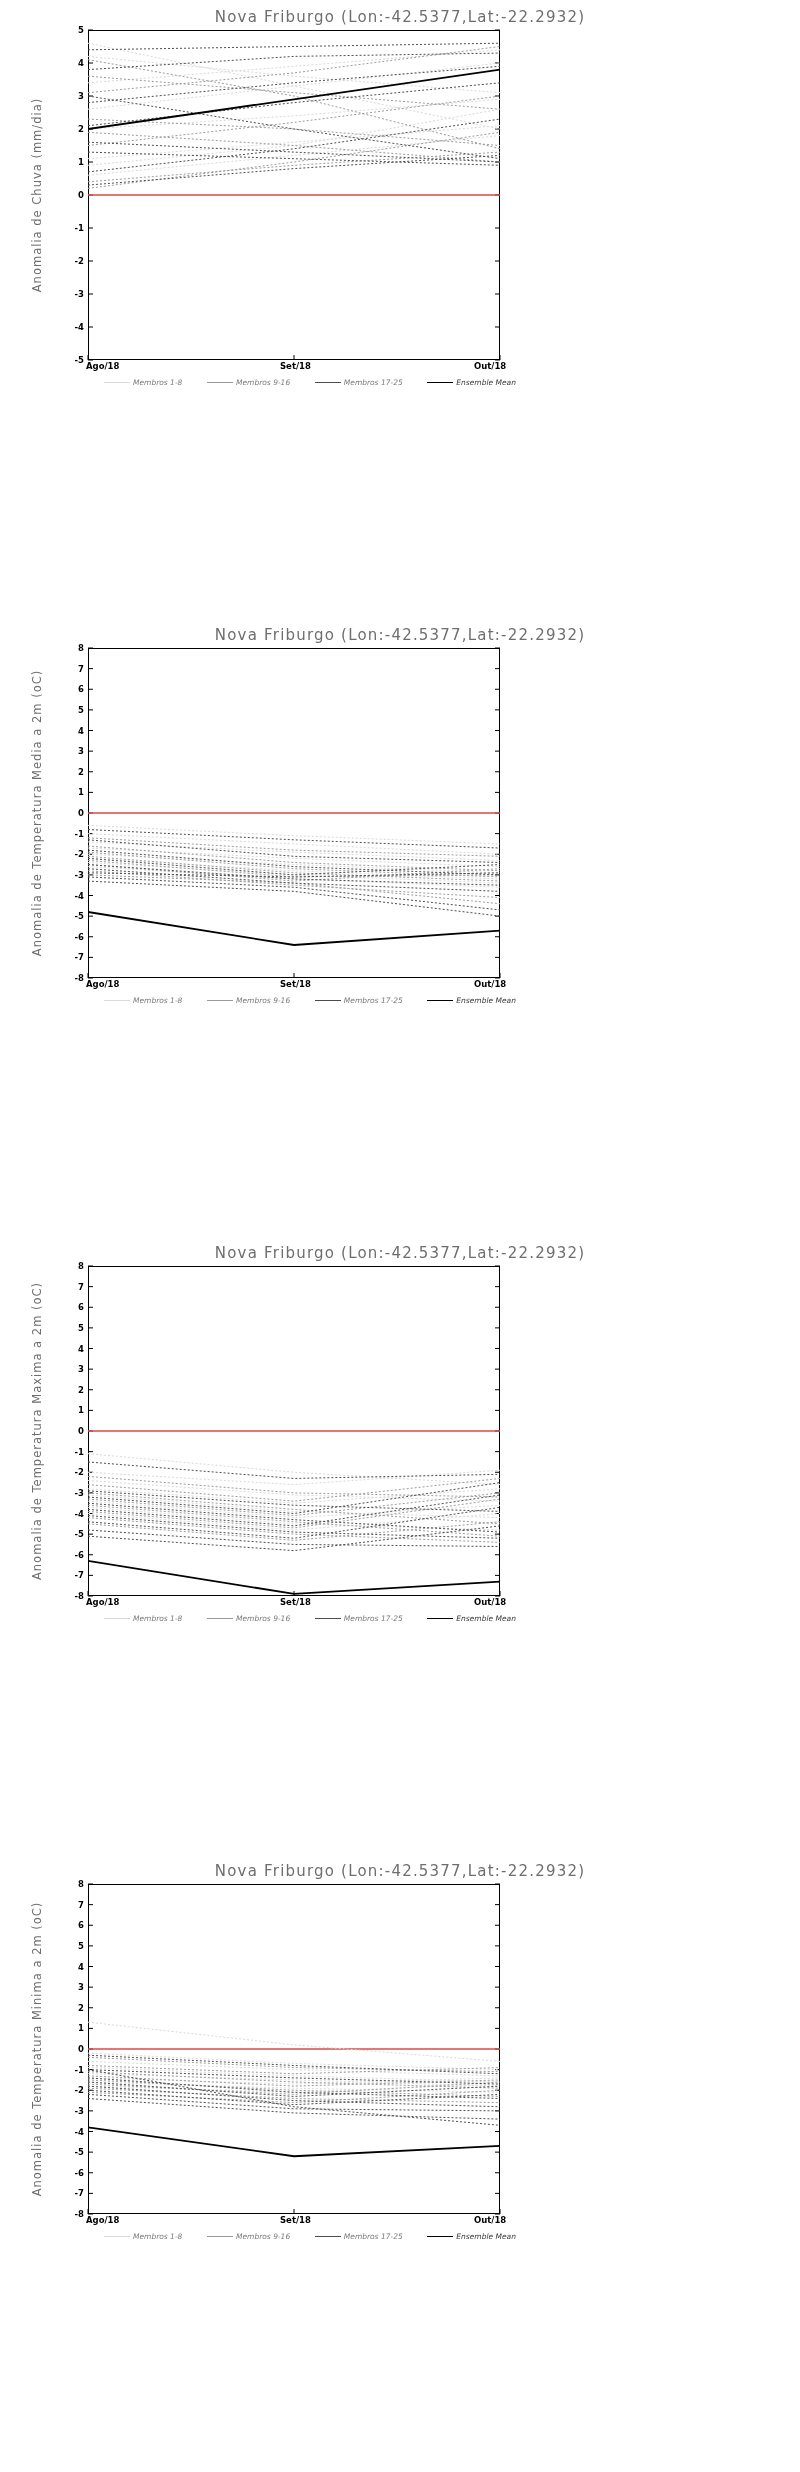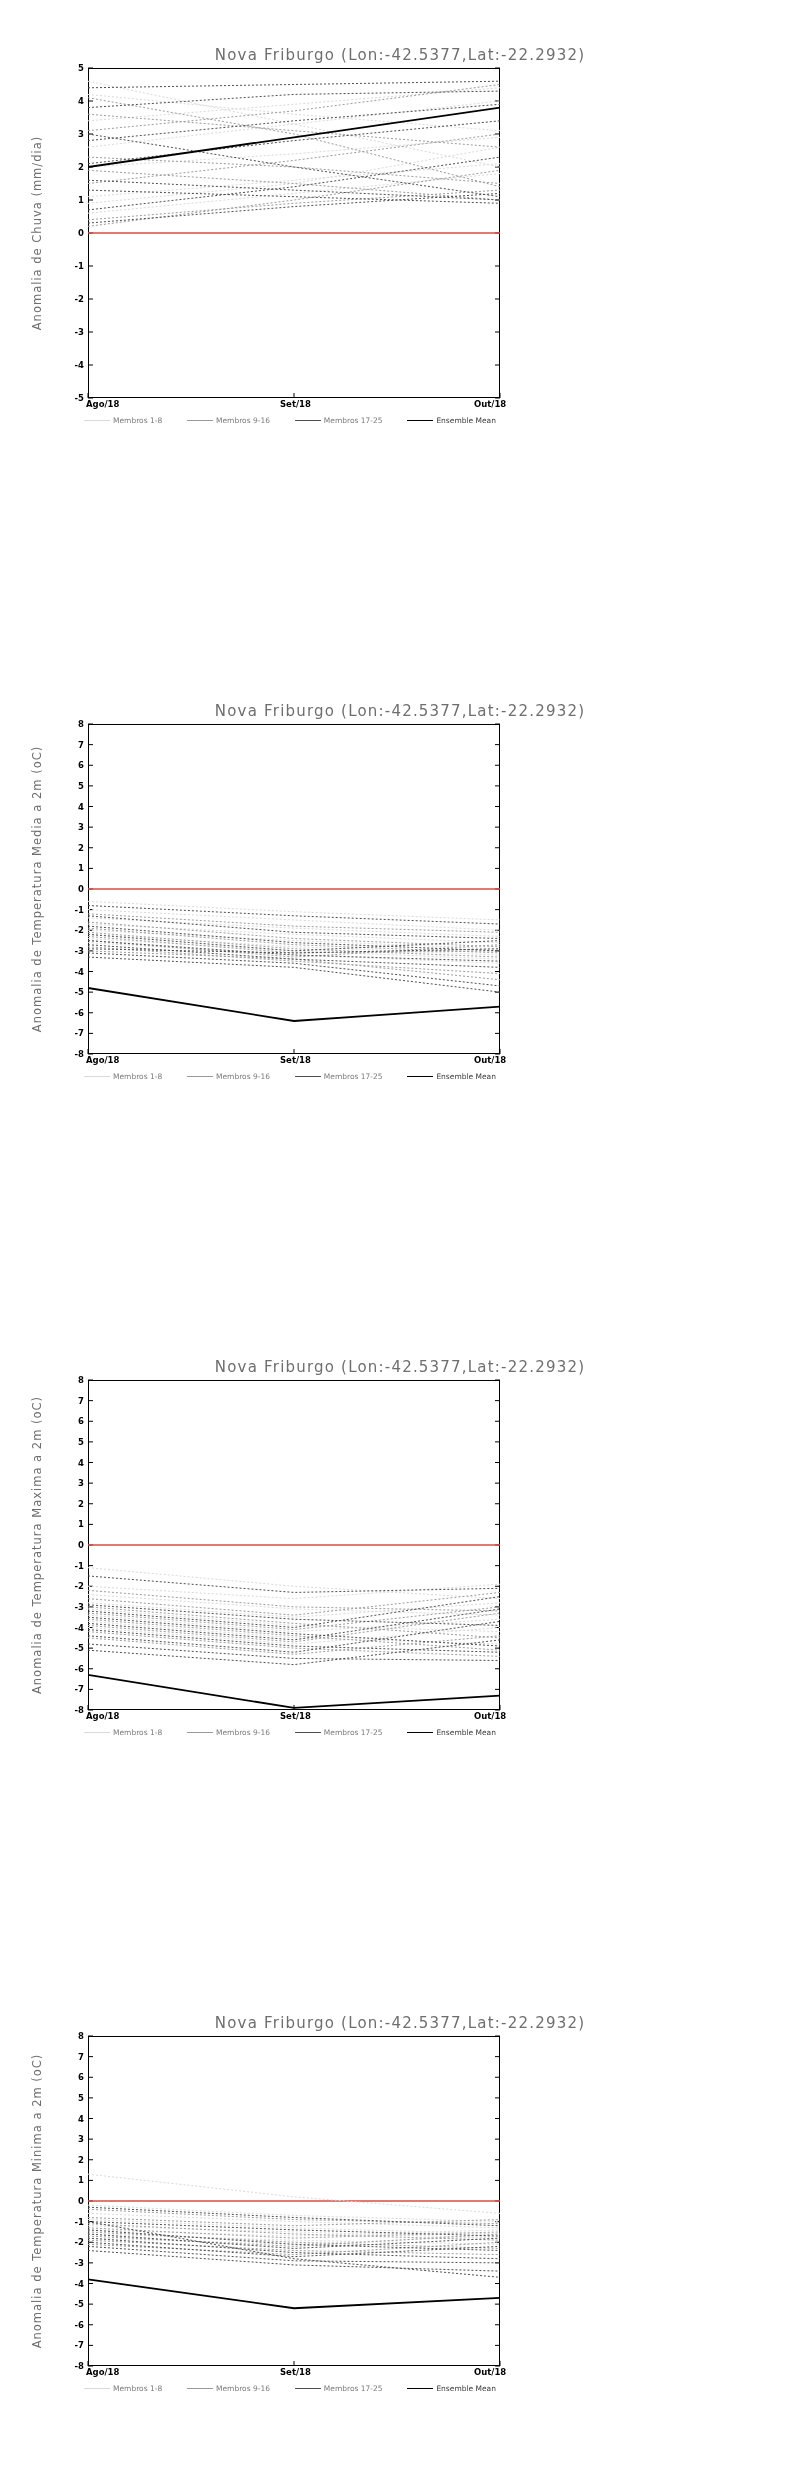--- a/index.html
+++ b/index.html
@@ -1,17 +1,17 @@
 <!DOCTYPE html>
 <html><head>
 <meta charset="utf-8">
 <style>
   html,body{margin:0;padding:0;background:#ffffff;}
   body{width:800px;font-family:"DejaVu Sans", sans-serif;}
-  .panel{position:relative;width:652px;height:618px;margin-top:38px;}
+  .panel{position:relative;width:652px;height:618px;}
   .chart-title{
     position:absolute;left:0;top:8px;width:800px;text-align:center;
     font-size:15px;color:#6e6e6e;letter-spacing:1.2px;
     font-family:"DejaVu Sans", sans-serif;
   }
   .plotbox{
     position:absolute;left:88px;top:30px;width:412px;height:330px;
     border:1.4px solid #000;box-sizing:border-box;background:#fff;
   }
   .ylabel{
@@ -21,22 +21,22 @@
     font-size:11.5px;color:#6e6e6e;letter-spacing:1px;white-space:nowrap;
   }
   .ytick{
     position:absolute;font-size:8.5px;color:#000;font-weight:bold;
     text-align:right;width:16px;
   }
   .xtick{
     position:absolute;font-size:8.5px;color:#000;font-weight:bold;white-space:nowrap;
   }
   .legend{
-    position:absolute;left:84px;width:412px;font-size:7.5px;color:#7a7a7a;
-    display:flex;justify-content:space-between;align-items:flex-end;
+    position:absolute;left:104px;width:412px;font-size:7.5px;color:#7a7a7a;
+    display:flex;justify-content:space-between;align-items:flex-end;font-style:italic;
   }
   .legend .item{display:flex;align-items:center;gap:3px;white-space:nowrap;}
   .legend .swatch{display:inline-block;width:26px;height:0;border-top-width:1.2px;border-top-style:solid;}
   .sw1{border-top-color:#d9d9d9;border-top-style:dotted;border-top-width:1.6px;}
   .sw2{border-top-color:#9a9a9a;border-top-style:dotted;border-top-width:1.6px;}
   .sw3{border-top-color:#4d4d4d;border-top-style:dotted;border-top-width:1.6px;}
   .sw4{border-top-color:#000;border-top-width:1.8px;border-top-style:solid;}
   .legend .lbl{color:#7a7a7a;}
   .legend .lbl.dark{color:#3a3a3a;}
   svg{position:absolute;left:0;top:0;}

